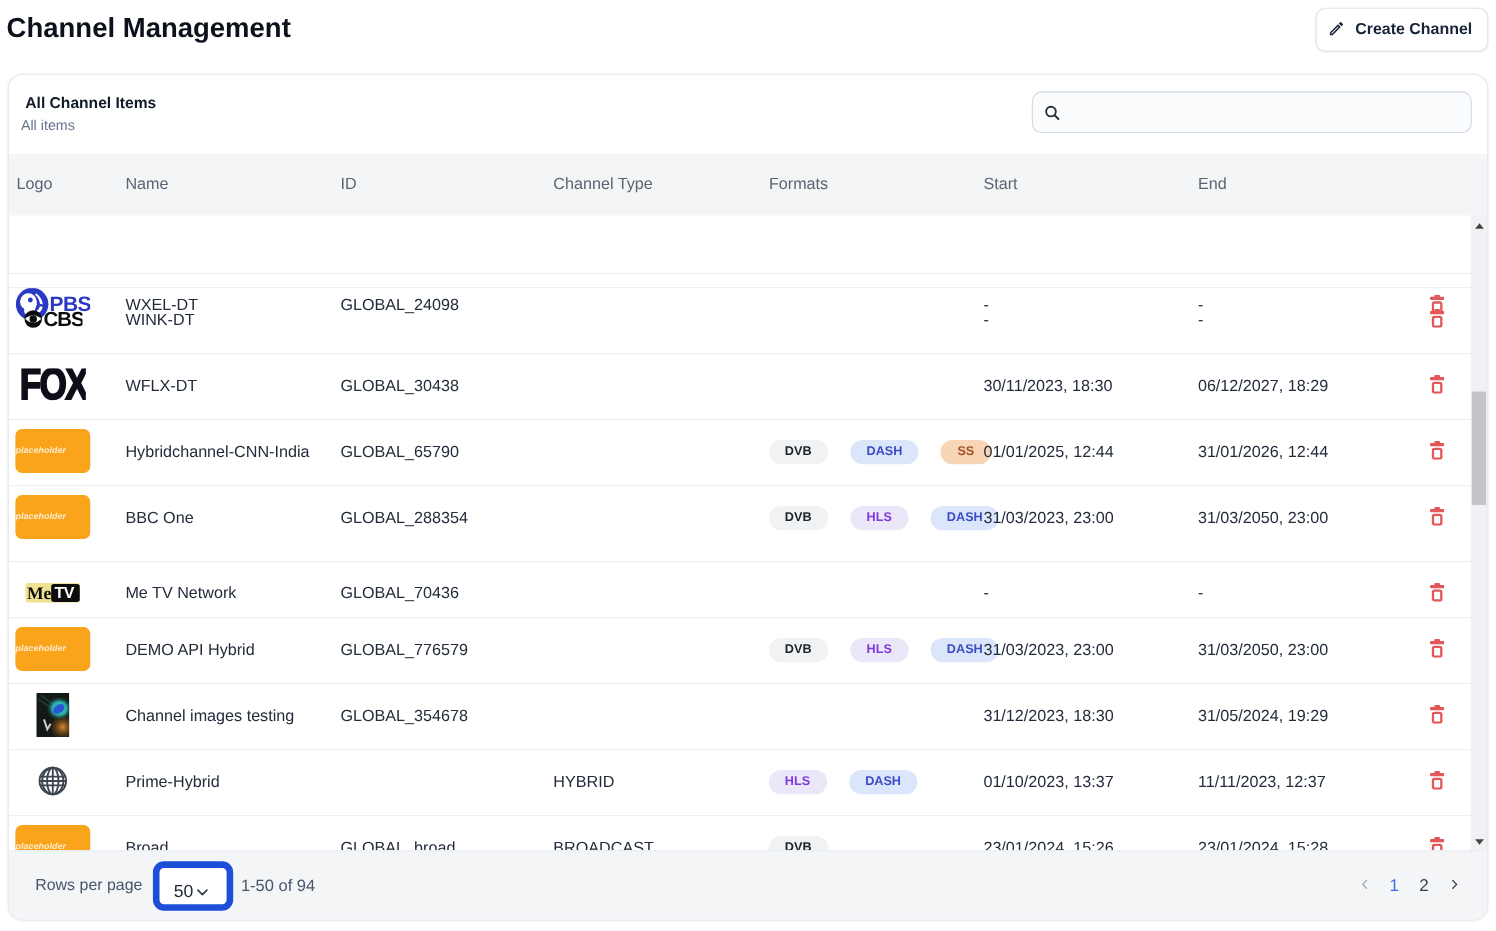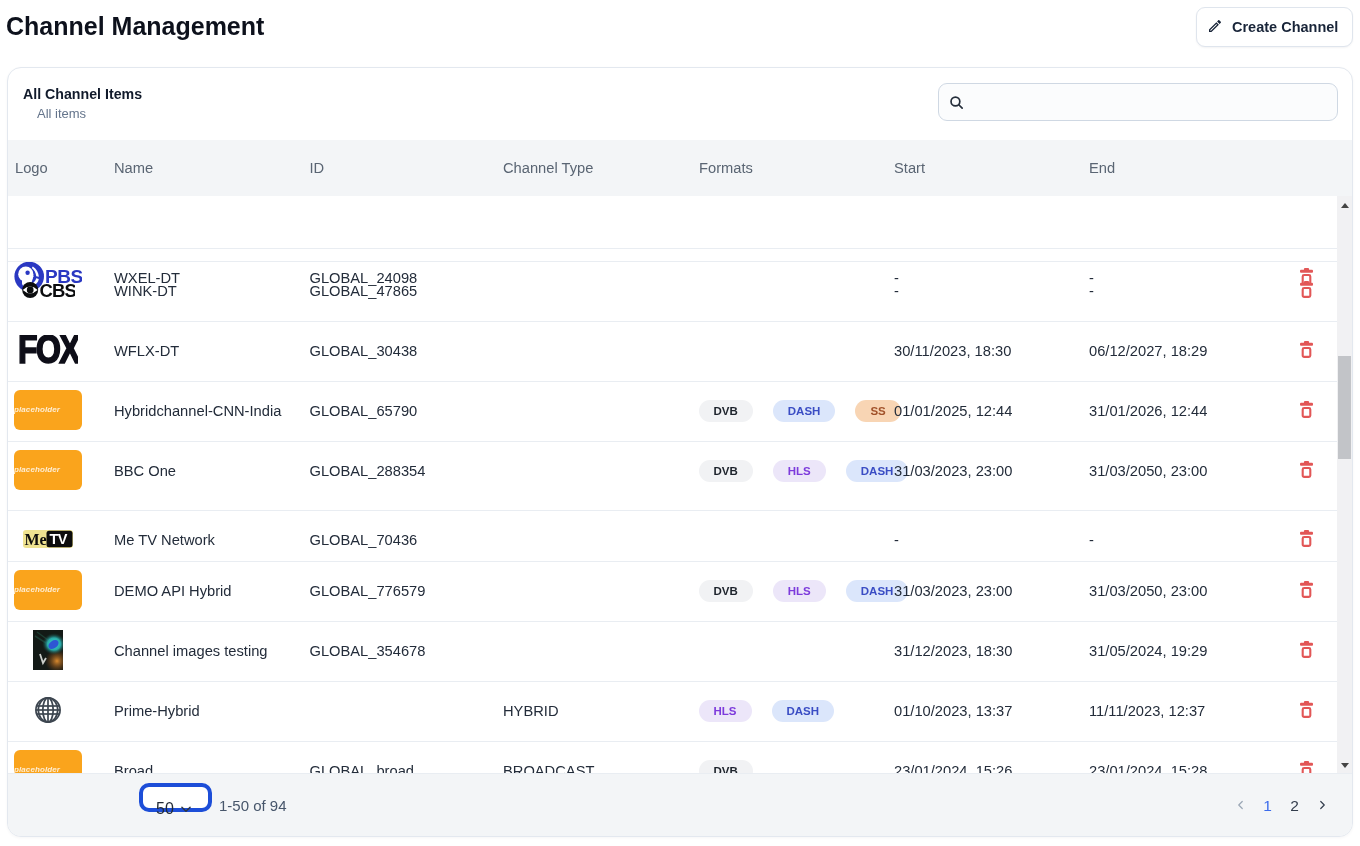--- a/index.html
+++ b/index.html
@@ -4,21 +4,21 @@
 <style>
 * { margin:0; padding:0; box-sizing:border-box; }
 html,body { width:1360px; height:846px; background:#fff; font-family:"Liberation Sans", sans-serif; overflow:hidden; }
 #page { position:relative; width:1360px; height:846px; }
 h1 { position:absolute; left:6px; top:12px; font-size:25px; font-weight:bold; color:#0d111c; letter-spacing:0; }
 .btn-create { position:absolute; left:1196px; top:7px; width:157px; height:40px; background:#fff; border:1px solid #dfe5ed; border-radius:9px; box-shadow:0 1px 2px rgba(16,24,40,.05); display:flex; align-items:center; justify-content:flex-start; padding-left:10px; gap:9px; }
 .btn-create span { font-size:14.5px; font-weight:bold; color:#182438; }
 .card { position:absolute; left:7px; top:67px; width:1346px; height:770px; background:#fff; border:1px solid #e3e8ef; border-radius:14px; box-shadow:0 1px 3px rgba(16,24,40,.04); }
 .card-inner { position:absolute; left:0; top:0; width:1344px; height:768px; overflow:hidden; border-radius:13px; }
 .hd-title { position:absolute; left:15px; top:85px; font-size:14.2px; font-weight:bold; color:#111a2b; }
-.hd-sub { position:absolute; left:29px; top:105px; font-size:13px; color:#64748b; }
+.hd-sub { position:absolute; left:11px; top:105px; font-size:13px; color:#64748b; }
 .search { position:absolute; left:930px; top:15px; width:400px; height:38px; background:#fbfcfd; border:1px solid #cfd8e3; border-radius:9px; }
 .search svg { position:absolute; left:9px; top:10px; }
 
 .thead { position:absolute; left:0; top:72px; width:1344px; height:56px; background:#f3f5f7; }
 .thead div { position:absolute; top:0; height:56px; line-height:56px; font-size:14.7px; color:#5a6573; }
 
 .tbody { position:absolute; left:0; top:128px; width:1330px; height:577px; overflow:hidden; background:#fff; }
 .row { position:absolute; left:0; width:1330px; height:60px; border-top:1px solid #e9edf2; }
 .cell { position:absolute; top:0; height:60px; display:flex; align-items:center; padding-bottom:3px; font-size:14.7px; color:#232c3a; }
 .c-logo { left:6px; width:68px; justify-content:center; }
@@ -36,21 +36,21 @@
 .p-ss { background:#f8d5b4; color:#a1522a; }
 .p-hls { background:#ece6f9; color:#7d3bdc; }
 
 .sbar { position:absolute; left:1329px; top:128px; width:15px; height:577px; background:#f1f1f3; }
 .sb-thumb { position:absolute; left:1px; top:160px; width:13px; height:103px; background:#c2c4c8; }
 .sb-up { position:absolute; left:3.5px; top:7px; width:0; height:0; border-left:4px solid transparent; border-right:4px solid transparent; border-bottom:5px solid #444; }
 .sb-dn { position:absolute; left:3.5px; bottom:5px; width:0; height:0; border-left:4px solid transparent; border-right:4px solid transparent; border-top:5px solid #444; }
 
 .tfoot { position:absolute; left:0; top:705px; width:1344px; height:63px; background:#f3f5f7; border-top:1px solid #e9edf2; }
 .tfoot .rpp { position:absolute; left:24px; top:0; height:63px; line-height:63px; font-size:14.5px; color:#47566b; }
-.select { position:absolute; left:131px; top:9px; width:73px; height:29px; background:#fff; border:4px solid #1d4ed8; border-radius:10px; }
+.select { position:absolute; left:131px; top:9px; width:73px; height:45px; background:#fff; border:6px solid #1d4ed8; border-radius:10px; }
 .select .val { position:absolute; left:13px; top:0; height:43px; line-height:43px; font-size:16px; color:#222a36; }
 .select svg { position:absolute; right:15px; top:15px; }
 .range { position:absolute; left:211px; top:0; height:63px; line-height:63px; font-size:15px; color:#47566b; }
 .pager { position:absolute; right:17px; top:0; height:63px; display:flex; align-items:center; }
 .pager .pg { width:27px; text-align:center; font-size:15.5px; }
 .pg1 { color:#3c6cec; }
 .pg2 { color:#333d4d; }
 .logo-ph { width:68px; height:40px; background:#faa41c; border-radius:6px; display:flex; align-items:center; justify-content:flex-start; }
 .logo-ph span { font-size:8px; font-style:italic; font-weight:bold; color:rgba(255,255,255,.8); letter-spacing:.1px; }
 </style>
@@ -112,21 +112,20 @@
       <div class="row" style="top:65px;">
         <div class="cell c-logo">
               <svg width="53" height="18" viewBox="0 0 53 18">
                 <circle cx="8.2" cy="9" r="8" fill="#0b0c0e"></circle>
                 <path d="M0.8 9 Q8.2 2.2 15.6 9 Q8.2 15.8 0.8 9 Z" fill="#fff"></path>
                 <circle cx="8.2" cy="9" r="3.4" fill="#0b0c0e"></circle>
                 <text x="17.5" y="15.8" font-weight="bold" font-size="18.5" fill="#0b0c0e" letter-spacing="-0.8">CBS</text>
               </svg>
             </div>
         <div class="cell c-name">WINK-DT</div>
-        <div class="cell c-id">GLOBAL_47865</div>
         <div class="cell c-start">-</div>
         <div class="cell c-end">-</div>
         <div class="cell c-del">
               <svg width="13" height="17" viewBox="0 0 13 17">
                 <rect x="3.9" y="0" width="5.2" height="2.5" rx="1.1" fill="#e25757"></rect>
                 <rect x="0" y="1.8" width="13" height="2.9" rx="1" fill="#e25757"></rect>
                 <rect x="2.7" y="7" width="7.6" height="8.9" rx="1.4" fill="none" stroke="#e25757" stroke-width="2.1"></rect>
               </svg>
             </div>
       </div>
@@ -324,20 +323,21 @@
               </svg>
             </div>
       </div>
     </div>
     <div class="sbar">
       <div class="sb-up"></div>
       <div class="sb-thumb"></div>
       <div class="sb-dn"></div>
     </div>
     <div class="tfoot">
+      <div class="rpp">Rows per page</div>
       <div class="select">
         <div class="val">50</div>
         <svg width="14" height="14" viewBox="0 0 24 24" fill="none" stroke="#2d3642" stroke-width="2.5" stroke-linecap="round" stroke-linejoin="round">
               <polyline points="5,9 12,16 19,9"></polyline>
             </svg>
       </div>
       <div class="range">1-50 of 94</div>
       <div class="pager">
         <span class="pg"><svg width="12" height="12" viewBox="0 0 24 24" fill="none" stroke="#9aa6b5" stroke-width="2.4" stroke-linecap="round" stroke-linejoin="round">
                 <polyline points="14.5,5 7.5,12 14.5,19"></polyline>

